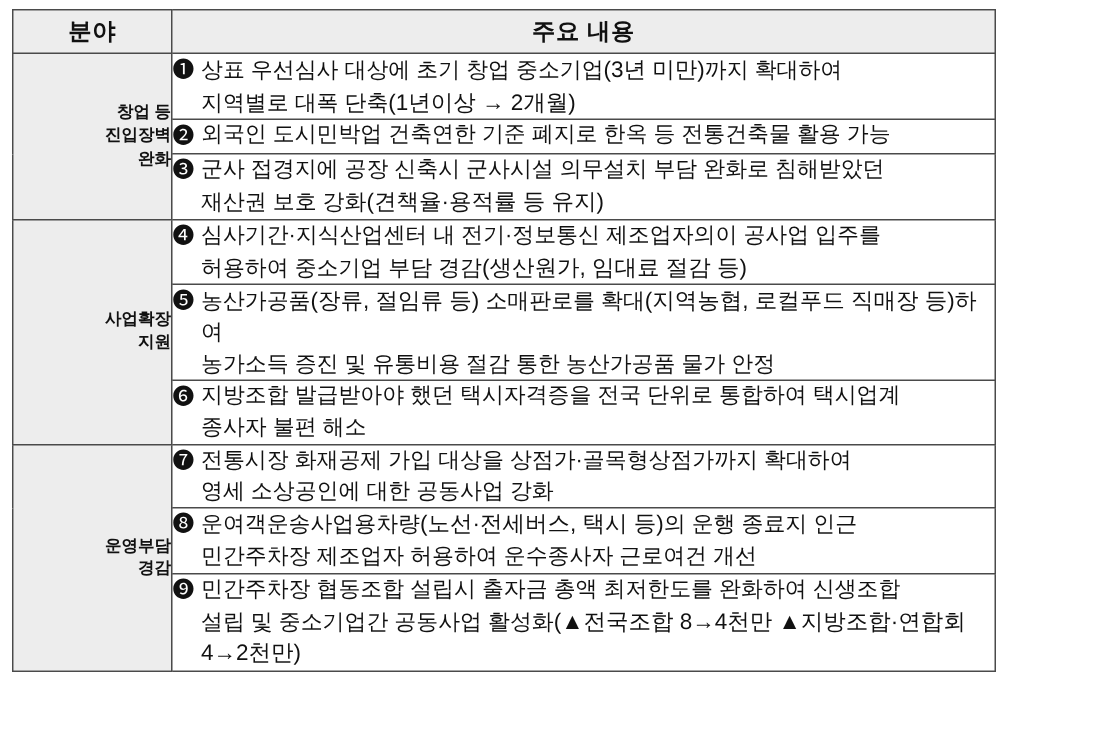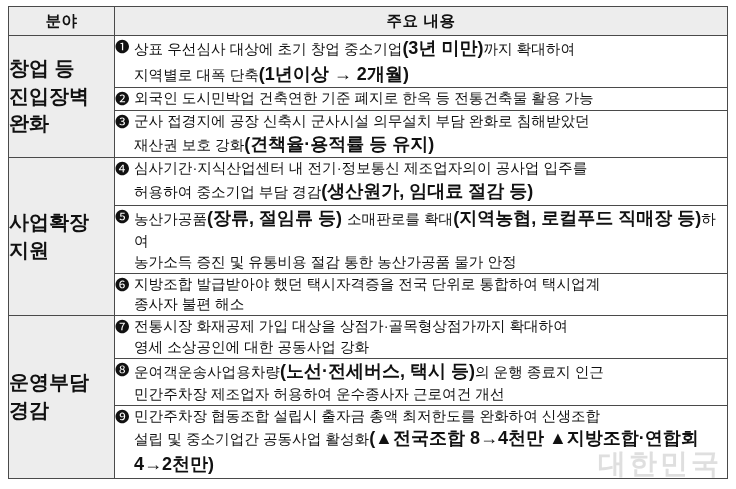--- a/index.html
+++ b/index.html
@@ -14,43 +14,43 @@
     overflow: hidden;
   }
   .doc {
     position: relative;
     width: 736px;
     height: 489px;
     box-sizing: border-box;
     padding: 6px 8px 6px 8px;
   }
   table.main {
-    width: 720px;
+    width: 656px;
     border-collapse: collapse;
     table-layout: fixed;
     border: 1.5px solid #3f3f3f;
   }
   table.main th, table.main td {
     border: 1px solid #4a4a4a;
     vertical-align: middle;
     padding: 0;
   }
   thead th {
     background: #ededed;
     font-size: 15.5px;
     font-weight: bold;
     color: #111;
     height: 28px;
     letter-spacing: 0.5px;
   }
   .col-cat { width: 106px; }
   .cat-cell {
     background: #ededed;
-    text-align: left;
-    font-size: 20px;
+    text-align: right;
+    font-size: 11px;
     font-weight: bold;
     color: #111;
     line-height: 1.38;
     padding: 4px 2px;
   }
   .content-cell {
     padding: 5px 6px 6px 8px;
     font-size: 14.6px;
     line-height: 1.42;
     color: #111;
@@ -64,21 +64,21 @@
     width: 19px;
     font-size: 14.5px;
     line-height: 1.45;
     color: #111;
     padding-top: 1px;
   }
   .itext {
     flex: 1 1 auto;
   }
   .b { font-weight: normal; }
-  .sm { font-size: 18px; font-weight: bold; }
+  .sm { font-size: 15px; font-weight: normal; }
   .thick-top { border-top: 1.6px solid #3f3f3f !important; }
   .watermark {
     position: absolute;
     right: 14px;
     bottom: 6px;
     font-size: 28px;
     color: rgba(150,150,150,0.30);
     font-weight: bold;
     letter-spacing: 3px;
     pointer-events: none;
@@ -173,14 +173,13 @@
           <td class="content-cell">
             <div class="item">
               <span class="marker">❾</span>
               <span class="itext"><span class="b">민간주차장 협동조합</span><span> 설립시 </span><span class="b">출자금 총액 최저한도를 완화</span><span>하여 신생조합</span><br><span>설립 및 </span><span class="b">중소기업간 공동사업 활성화</span><span class="sm">(▲전국조합 8→4천만 ▲지방조합·연합회 4→2천만)</span></span>
             </div>
           </td>
         </tr>
       </tbody>
   </table>
 
-  <div class="watermark">대한민국</div>
 </div>
 
 </body></html>

